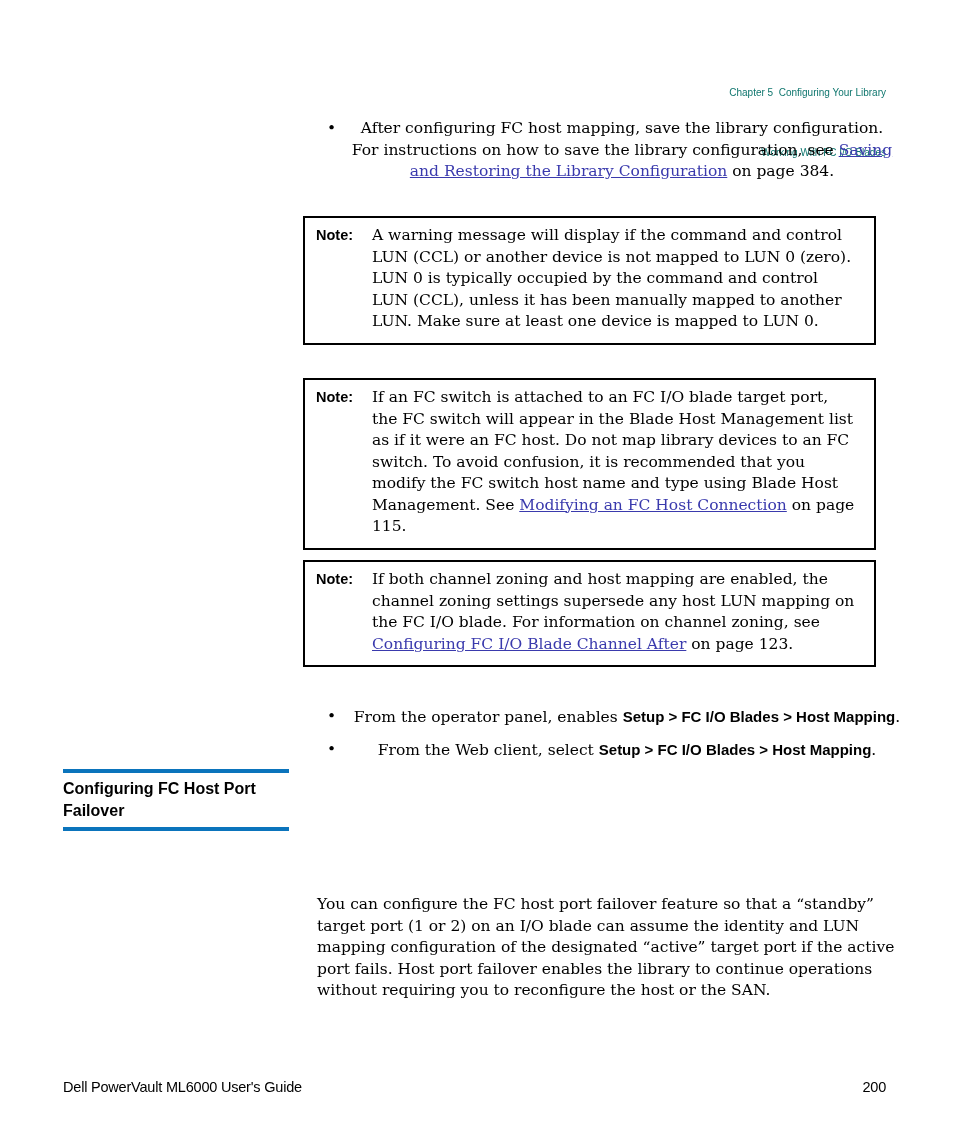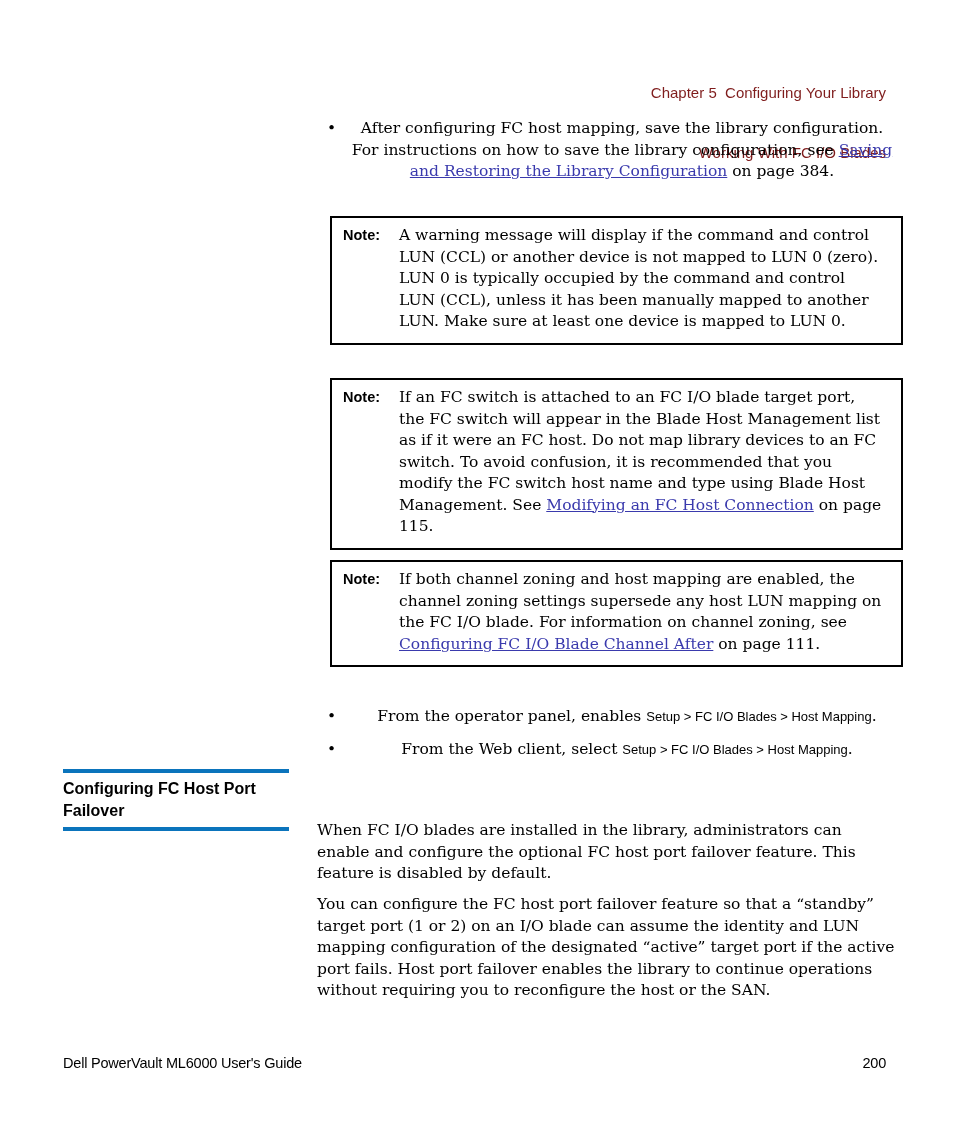--- a/index.html
+++ b/index.html
@@ -14,23 +14,23 @@
     overflow: hidden;
   }
 
   
   .page-header {
     position: absolute;
     top: 43px;
     right: 68px;
     text-align: right;
     font-family: "Liberation Sans", sans-serif;
-    font-size: 15px;
+    font-size: 10px;
     line-height: 20px;
-    color: #7f1d1d;
+    color: #0f766e;
     white-space: pre;
   }
 
   
   .body-text {
     font-family: "DejaVu Serif", serif;
     font-size: 15.5px;
     line-height: 21.5px;
     color: #000;
   }
@@ -46,21 +46,21 @@
     content: "\2022";
     position: absolute;
     left: 10px;
     top: 0;
     font-family: "DejaVu Serif", serif;
   }
 
   
   .note-box {
     position: absolute;
-    left: 330px;
+    left: 303px;
     width: 573px;
     border: 2px solid #000;
     background: #fff;
     display: grid;
     grid-template-columns: 56px 1fr;
     padding: 7px 16px 10px 11px;
   }
   .note-label {
     font-family: "Liberation Sans", sans-serif;
     font-weight: bold;
@@ -69,22 +69,22 @@
   }
 
   
   a.doc-link {
     color: var(--link-blue, #3a3aad);
     text-decoration: underline;
     cursor: pointer;
   }
   .menu-path {
     font-family: "Liberation Sans", sans-serif;
-    font-weight: normal;
-    font-size: 13px;
+    font-weight: bold;
+    font-size: 15px;
   }
 
   
   .section-heading {
     position: absolute;
     left: 63px;
     top: 769px;
     width: 226px;
   }
   .section-heading .rule {
@@ -99,21 +99,21 @@
     color: #000;
     margin: 5px 0 6px 0;
   }
 
   
   .abs { position: absolute; }
 
   
   .page-footer {
     position: absolute;
-    top: 1055px;
+    top: 1079px;
     left: 63px;
     right: 68px;
     display: flex;
     justify-content: space-between;
     align-items: center;
     font-family: "Liberation Sans", sans-serif;
     font-size: 14.5px;
     letter-spacing: -0.2px;
     color: #000;
   }
@@ -137,38 +137,37 @@
     <div class="body-text"><span class="plain-run">A warning message will display if the command and control LUN (CCL) or another device is not mapped to LUN 0 (zero). LUN 0 is typically occupied by the command and control LUN (CCL), unless it has been manually mapped to another LUN. Make sure at least one device is mapped to LUN 0.</span></div>
   </div>
 
   <div class="note-box" style="top:378px;">
     <span class="note-label">Note:</span>
     <div class="body-text"><span class="plain-run">If an FC switch is attached to an FC I/O blade target port, the FC switch will appear in the Blade Host Management list as if it were an FC host. Do not map library devices to an FC switch. To avoid confusion, it is recommended that you modify the FC switch host name and type using Blade Host Management. See </span><a class="doc-link" href="#">Modifying an FC Host Connection</a><span class="plain-run"> on page 115.</span></div>
   </div>
 
   <div class="note-box" style="top:560px;">
     <span class="note-label">Note:</span>
-    <div class="body-text"><span class="plain-run">If both channel zoning and host mapping are enabled, the channel zoning settings supersede any host LUN mapping on the FC I/O blade. For information on channel zoning, see </span><a class="doc-link" href="#">Configuring FC I/O Blade Channel After</a><span class="plain-run"> on page 111.</span></div>
+    <div class="body-text"><span class="plain-run">If both channel zoning and host mapping are enabled, the channel zoning settings supersede any host LUN mapping on the FC I/O blade. For information on channel zoning, see </span><a class="doc-link" href="#">Configuring FC I/O Blade Channel After</a><span class="plain-run"> on page 123.</span></div>
   </div>
 
 
   <ul class="doc-list body-text abs" style="top:706px; left:317px; width:588px;">
     <li><span class="plain-run">From the operator panel, enables </span><span class="menu-path">Setup &gt; FC I/O Blades &gt; Host Mapping</span><span class="plain-run">.</span></li>
   </ul>
   <ul class="doc-list body-text abs" style="top:739px; left:317px; width:588px;">
     <li><span class="plain-run">From the Web client, select </span><span class="menu-path">Setup &gt; FC I/O Blades &gt; Host Mapping</span><span class="plain-run">.</span></li>
   </ul>
 
   <div class="section-heading">
     <div class="rule"></div>
     <h2>Configuring FC Host Port Failover</h2>
     <div class="rule"></div>
   </div>
 
-  <p class="body-text abs" style="top:820px; left:317px; width:580px;"><span class="plain-run">When FC I/O blades are installed in the library, administrators can enable and configure the optional FC host port failover feature. This feature is disabled by default.</span></p>
   <p class="body-text abs" style="top:894px; left:317px; width:580px;"><span class="plain-run">You can configure the FC host port failover feature so that a “standby” target port (1 or 2) on an I/O blade can assume the identity and LUN mapping configuration of the designated “active” target port if the active port fails. Host port failover enables the library to continue operations without requiring you to reconfigure the host or the SAN.</span></p>
 
   <div class="page-footer">
     <span>Dell PowerVault ML6000 User's Guide</span>
     <span>200</span>
   </div>
 
 </div>
 
 </body></html>

